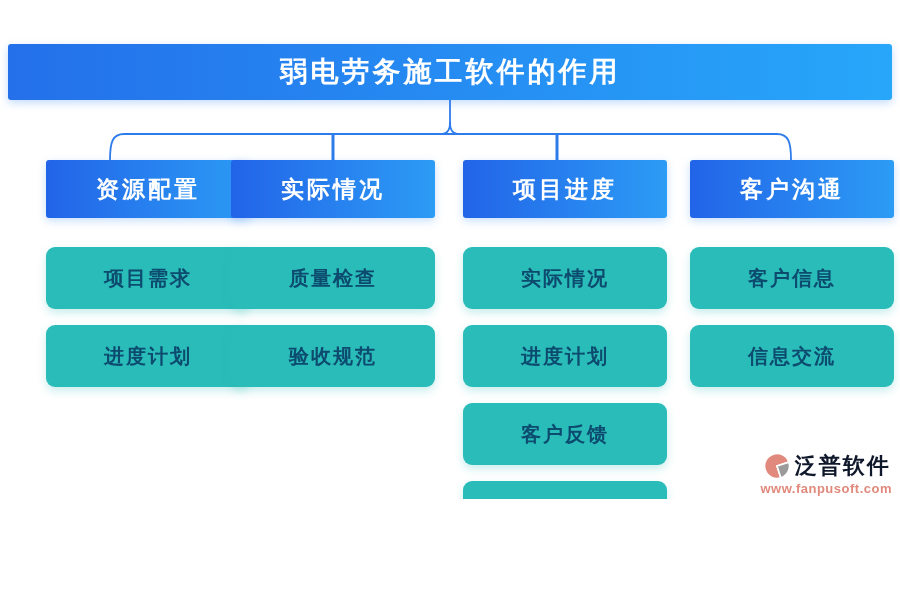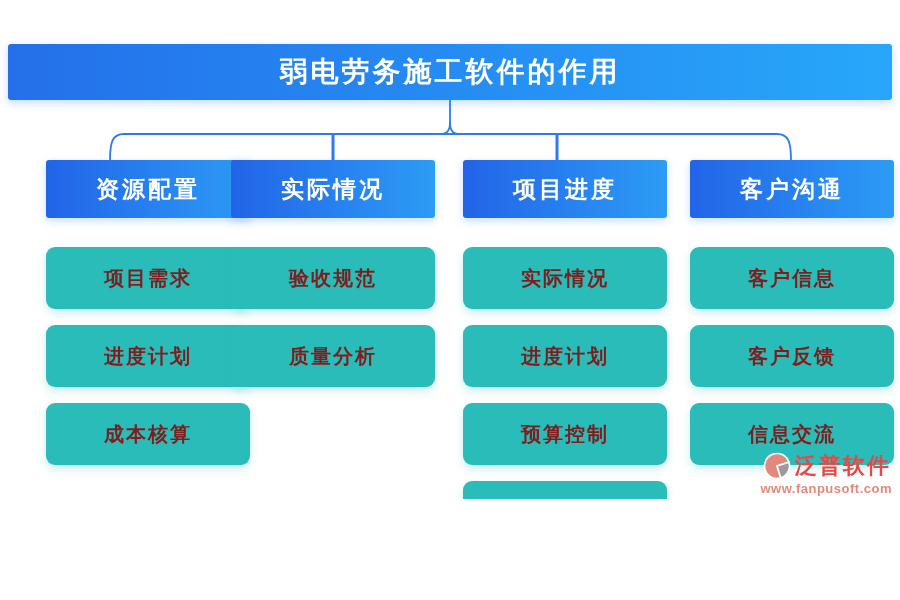--- a/index.html
+++ b/index.html
@@ -19,32 +19,32 @@
   .col-0 { left:12px;padding-left:34px; }  .col-1 { left:231px; }
   .col-2 { left:455px;padding-left:8px; } .col-3 { left:690px; }
   .hdr {
     height:58px; background:linear-gradient(90deg,#2264E8,#2C9CF5);
     border-radius:3px; color:#ffffff; font-size:23px; font-weight:bold;
     letter-spacing:3px; display:flex; align-items:center; justify-content:center;
     box-shadow:0 3px 8px rgba(40,130,240,.25);
   }
   .node {
     height:62px; margin-top:16px; background:#2ABCB9;
-    border-radius:9px; color:#7f1d1d; font-size:20px; font-weight:bold;
+    border-radius:9px; color:#0c4a6e; font-size:20px; font-weight:bold;
     letter-spacing:2px; display:flex; align-items:center; justify-content:center;
     box-shadow:0 4px 9px rgba(42,188,185,.25);
   }
   .hdr + .node { margin-top:29px; }
   .brand-footer {
     position:absolute; right:8px; bottom:3px;
     display:flex; flex-direction:column; align-items:center;
   }
   .brand-row { display:flex; align-items:center; gap:3px; }
   .brand-name {
-    font-size:22px; font-weight:bold; color:#ef4444; letter-spacing:2px; line-height:26px;
+    font-size:22px; font-weight:bold; color:#0f172a; letter-spacing:2px; line-height:26px;
   }
   .brand-url {
     font-size:13px; font-weight:bold; color:#E0897C; letter-spacing:.5px;
     line-height:15px; align-self:flex-end;
   }
 </style>
 </head>
 <body>
 
 <div class="stage">
@@ -59,41 +59,39 @@
       <path stroke-width="1.8" d="M110,60 C110,42 112.5,34 124,34 L777,34 C788.5,34 791,42 791,60"></path>
       <path stroke-width="3" d="M333,34 V60"></path>
       <path stroke-width="3" d="M557,34 V60"></path>
     </g>
   </svg>
 
   <div class="col col-0">
     <div class="hdr">资源配置</div>
     <div class="node">项目需求</div>
     <div class="node">进度计划</div>
-    <div class="node">成本核算</div>
   </div>
 
   <div class="col col-1">
     <div class="hdr">实际情况</div>
+    <div class="node">质量检查</div>
     <div class="node">验收规范</div>
-    <div class="node">质量分析</div>
   </div>
 
   <div class="col col-2">
     <div class="hdr">项目进度</div>
     <div class="node">实际情况</div>
     <div class="node">进度计划</div>
-    <div class="node">预算控制</div>
+    <div class="node">客户反馈</div>
     <div class="node">进度延误</div>
   </div>
 
   <div class="col col-3">
     <div class="hdr">客户沟通</div>
     <div class="node">客户信息</div>
-    <div class="node">客户反馈</div>
     <div class="node">信息交流</div>
   </div>
 
   <div class="brand-footer">
     <div class="brand-row">
       <svg viewBox="0 0 36 36" width="30" height="30">
         <g transform="rotate(-18 18 18)">
           <path d="M18,18 L33,18 A15,15 0 1,0 18,33 Z" fill="#E0897C" stroke="#ffffff" stroke-width="2"></path>
           <path d="M18,18 L18,33 A15,15 0 0,0 33,18 Z" fill="#9B9B9B" stroke="#ffffff" stroke-width="2"></path>
         </g>

